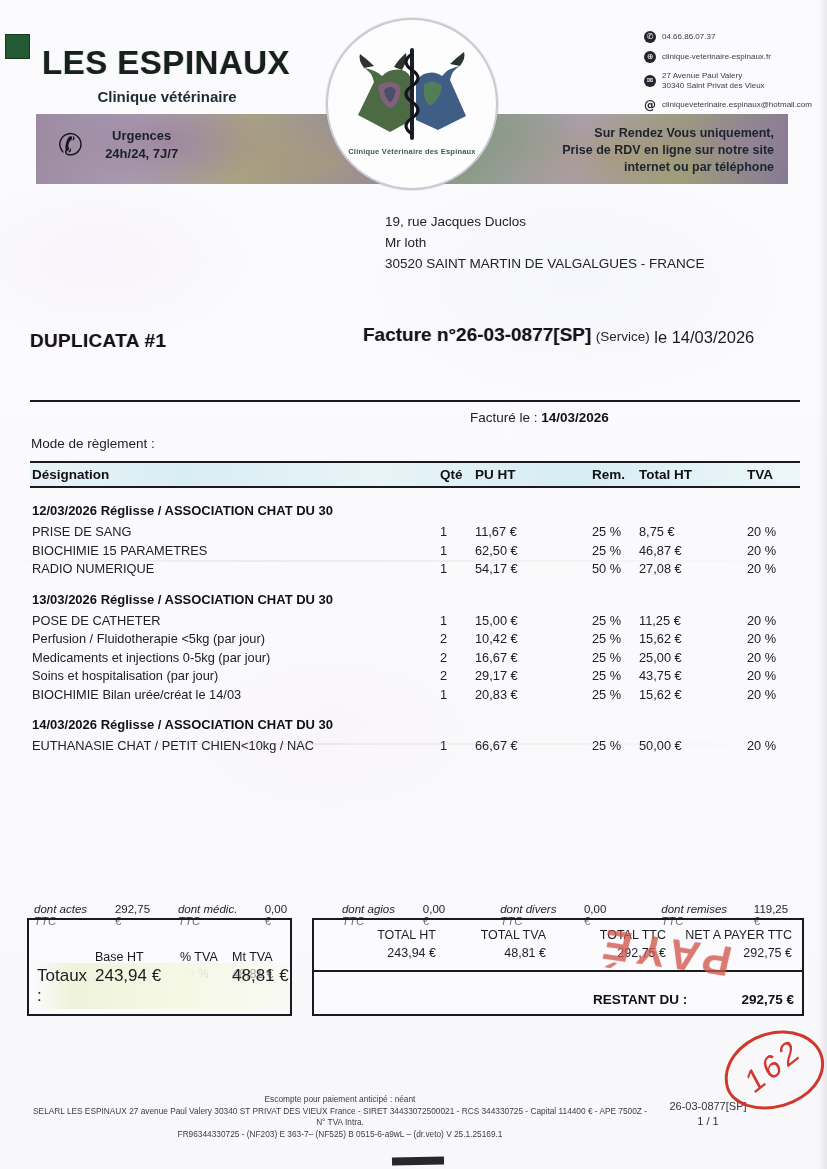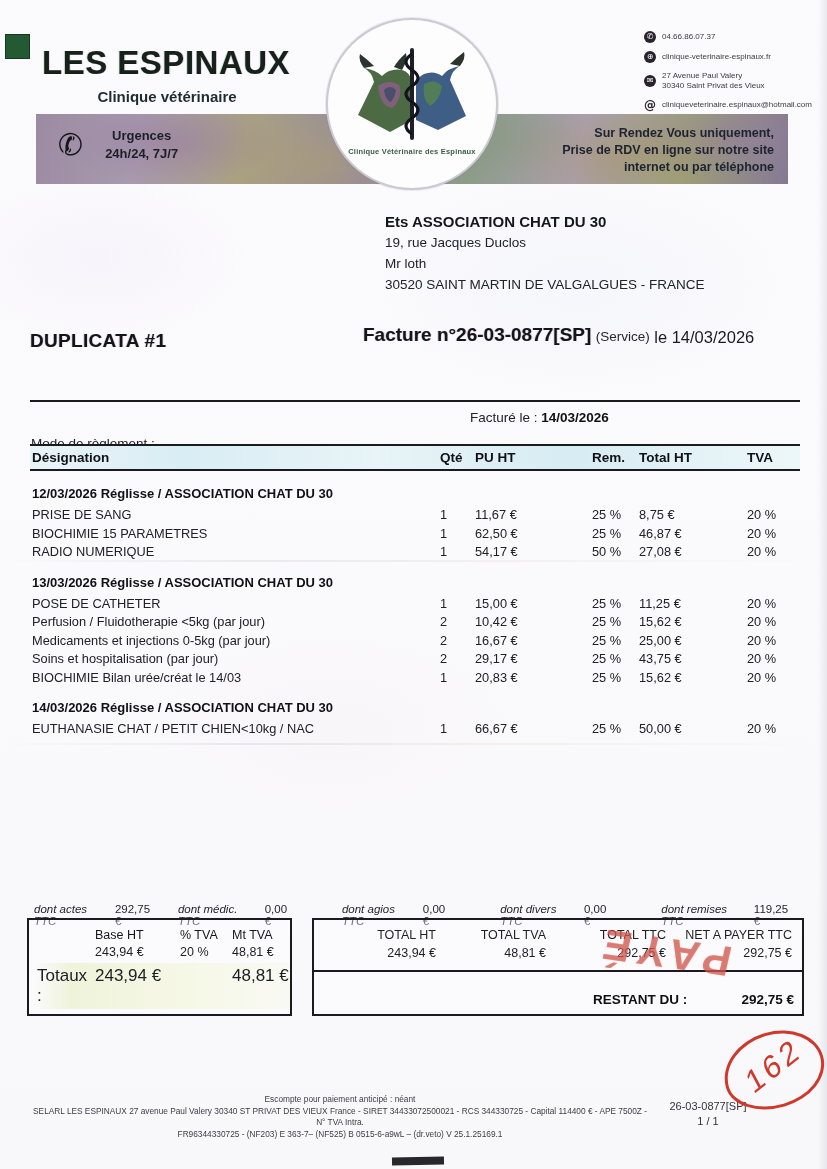--- a/index.html
+++ b/index.html
@@ -56,42 +56,42 @@
   .fact-no{font-size:19px;font-weight:800;color:#141419;}
   .fact-svc{font-size:13.5px;color:#26262c;}
   .fact-date{font-size:16.5px;color:#1b1b22;display:inline-block;transform:translateY(2px);}
 
   .rule{left:30px;top:400px;width:770px;height:2px;background:#1b1b1f;}
   .dates{left:470px;top:406px;width:330px;text-align:left;font-size:13.5px;line-height:23px;color:#22222a;}
   .dates b{font-weight:700;color:#101015;}
   .mode{left:31px;top:436px;font-size:13.5px;color:#1e1e26;}
 
   
-  .table{left:30px;top:444px;width:770px;}
+  .table{left:30px;top:461px;width:770px;}
   .t-head{display:grid;grid-template-columns:408px 35px 117px 47px 108px 50px;padding:4px 5px 4px 2px;
     border-top:2px solid #1b1b1f;border-bottom:2px solid #1b1b1f;
     background:linear-gradient(90deg,#e9f4f7 0%,#d9edf4 20%,#e8f4f7 45%,#d7ecf3 70%,#edf7f9 100%);
     font-size:13.5px;font-weight:700;color:#101016;}
   .t-row{display:grid;grid-template-columns:408px 35px 117px 47px 108px 50px;padding:0 5px 0 2px;
     font-size:12.8px;color:#202028;line-height:18.5px;}
   .g-head{font-size:13px;font-weight:700;color:#101016;margin:13px 0 5px 2px;}
   .g-head.first{margin-top:15px;}
   .num{}
   .crease{left:0;width:827px;height:2px;background:linear-gradient(90deg,transparent,rgba(130,110,150,.12) 30%,rgba(180,160,120,.10) 60%,transparent);}
 
   
   .dont{left:34px;top:888px;width:760px;display:flex;font-size:11.5px;color:#1f1f27;align-items:baseline;}
   .dont i{font-style:italic;}
   .dont .v{margin-left:9px;}
   .dont .sp1{margin-left:22px;margin-top:15px;}.dont .sp2{margin-left:48px;}
 
   
   .box{border:2px solid #1a1a20;background:rgba(255,255,255,.35);}
   .tva-box{left:27px;top:918px;width:261px;height:94px;}
-  .tva-grid{display:grid;grid-template-columns:66px 85px 52px 58px;padding-top:8px;font-size:12.5px;color:#1e1e26;row-gap:3px;}
+  .tva-grid{display:grid;grid-template-columns:66px 85px 52px 58px;padding-top:8px;font-size:12.5px;color:#1e1e26;row-gap:3px;margin-top:22px;}
   .tva-grid .h{font-weight:400;color:#16161e;}
   .totaux{position:absolute;left:0;bottom:5px;width:100%;display:grid;grid-template-columns:66px 85px 52px 58px;
     font-size:17px;padding:3px 0;
     background:linear-gradient(90deg,rgba(243,247,219,0) 2%,#eff3da 16%,#f6f8e6 60%,rgba(246,248,230,.4) 98%);}
   .tot-box{left:312px;top:918px;width:488px;height:94px;}
   .tot-grid{display:grid;grid-template-columns:110px 110px 120px 1fr;padding:8px 10px 0 12px;font-size:12.5px;color:#1e1e26;row-gap:4px;}
   .tot-grid .r{text-align:right;}
   .tot-div{position:absolute;left:0;top:50px;width:100%;height:2px;background:#1a1a20;}
   .restant{position:absolute;right:8px;bottom:7px;font-size:13.5px;font-weight:800;color:#0f0f14;}
   .restant .rv{display:inline-block;min-width:85px;text-align:right;margin-left:18px;}
@@ -170,21 +170,20 @@
         <div>30340 Saint Privat des Vieux</div>
       </span>
     </div>
     <div class="contact-row">
       <span class="cicon at">@</span>
       <span>cliniqueveterinaire.espinaux@hotmail.com</span>
     </div>
   </div>
 
   <div class="abs client">
-    <div class="nm">Ets ASSOCIATION  CHAT DU 30</div>
     <div class="ln">19, rue Jacques Duclos</div>
     <div class="ln">Mr loth</div>
     <div class="ln">30520 SAINT MARTIN DE VALGALGUES - FRANCE</div>
   </div>
 
   <div class="abs dup fringe">DUPLICATA #1</div>
   <div class="abs fact-line">
     <span class="fact-no fringe">Facture n°26-03-0877[SP]</span>
     <span class="fact-svc">(Service)</span>
     <span class="fact-date">le 14/03/2026</span>

